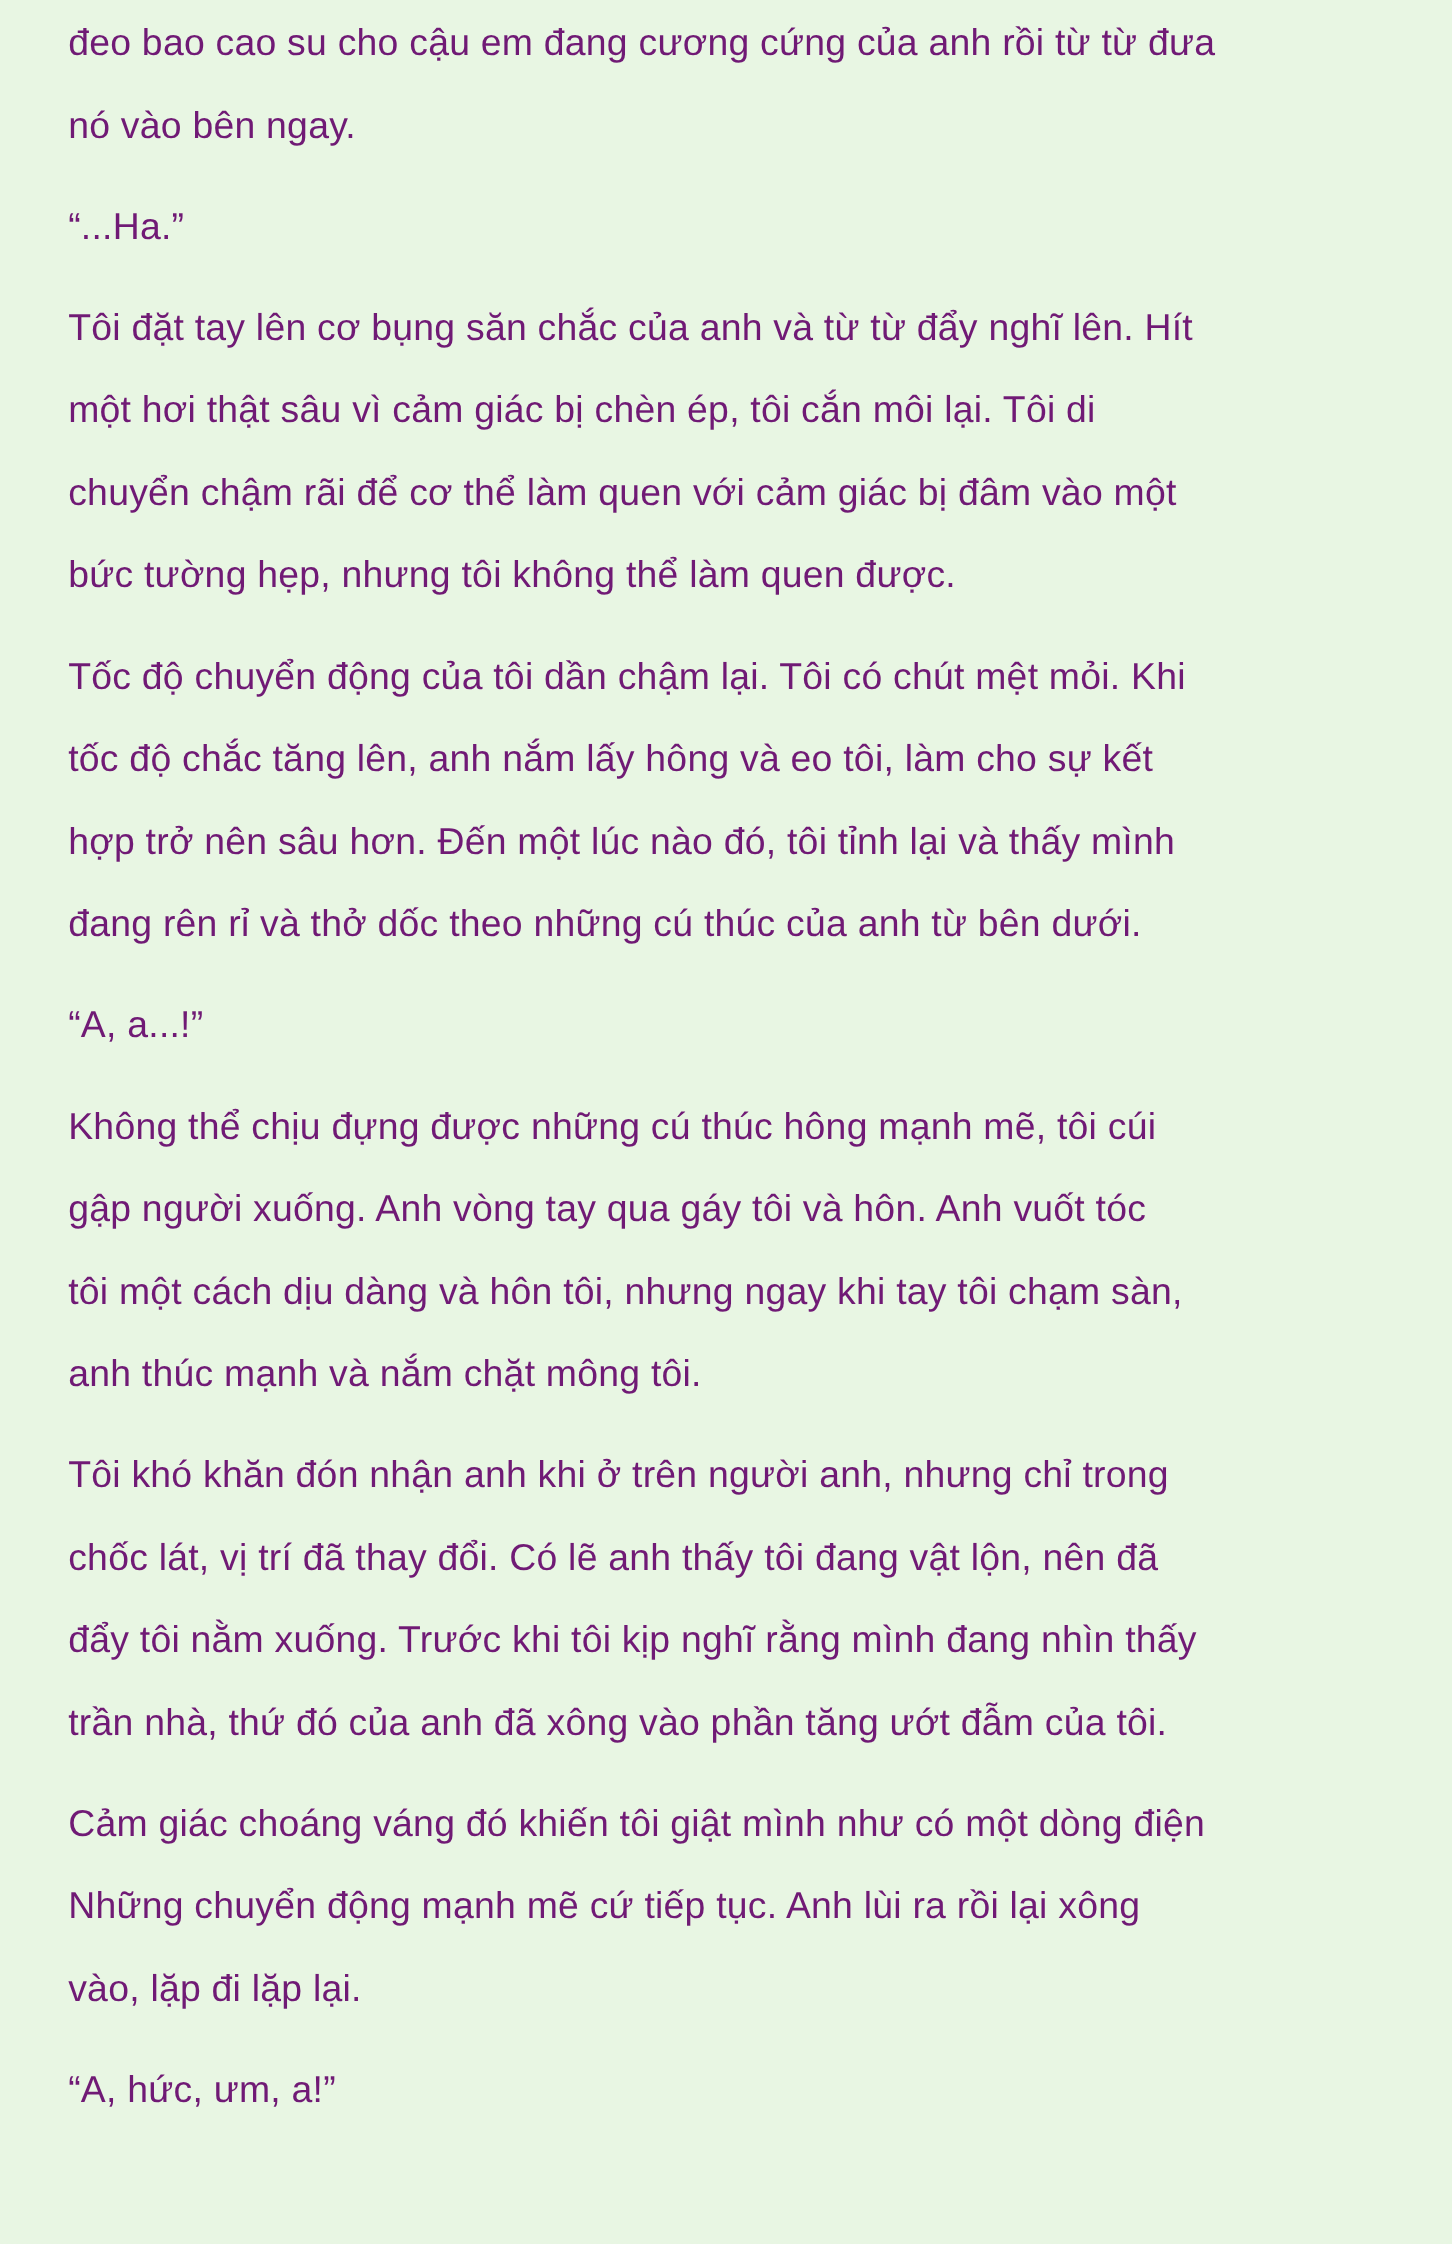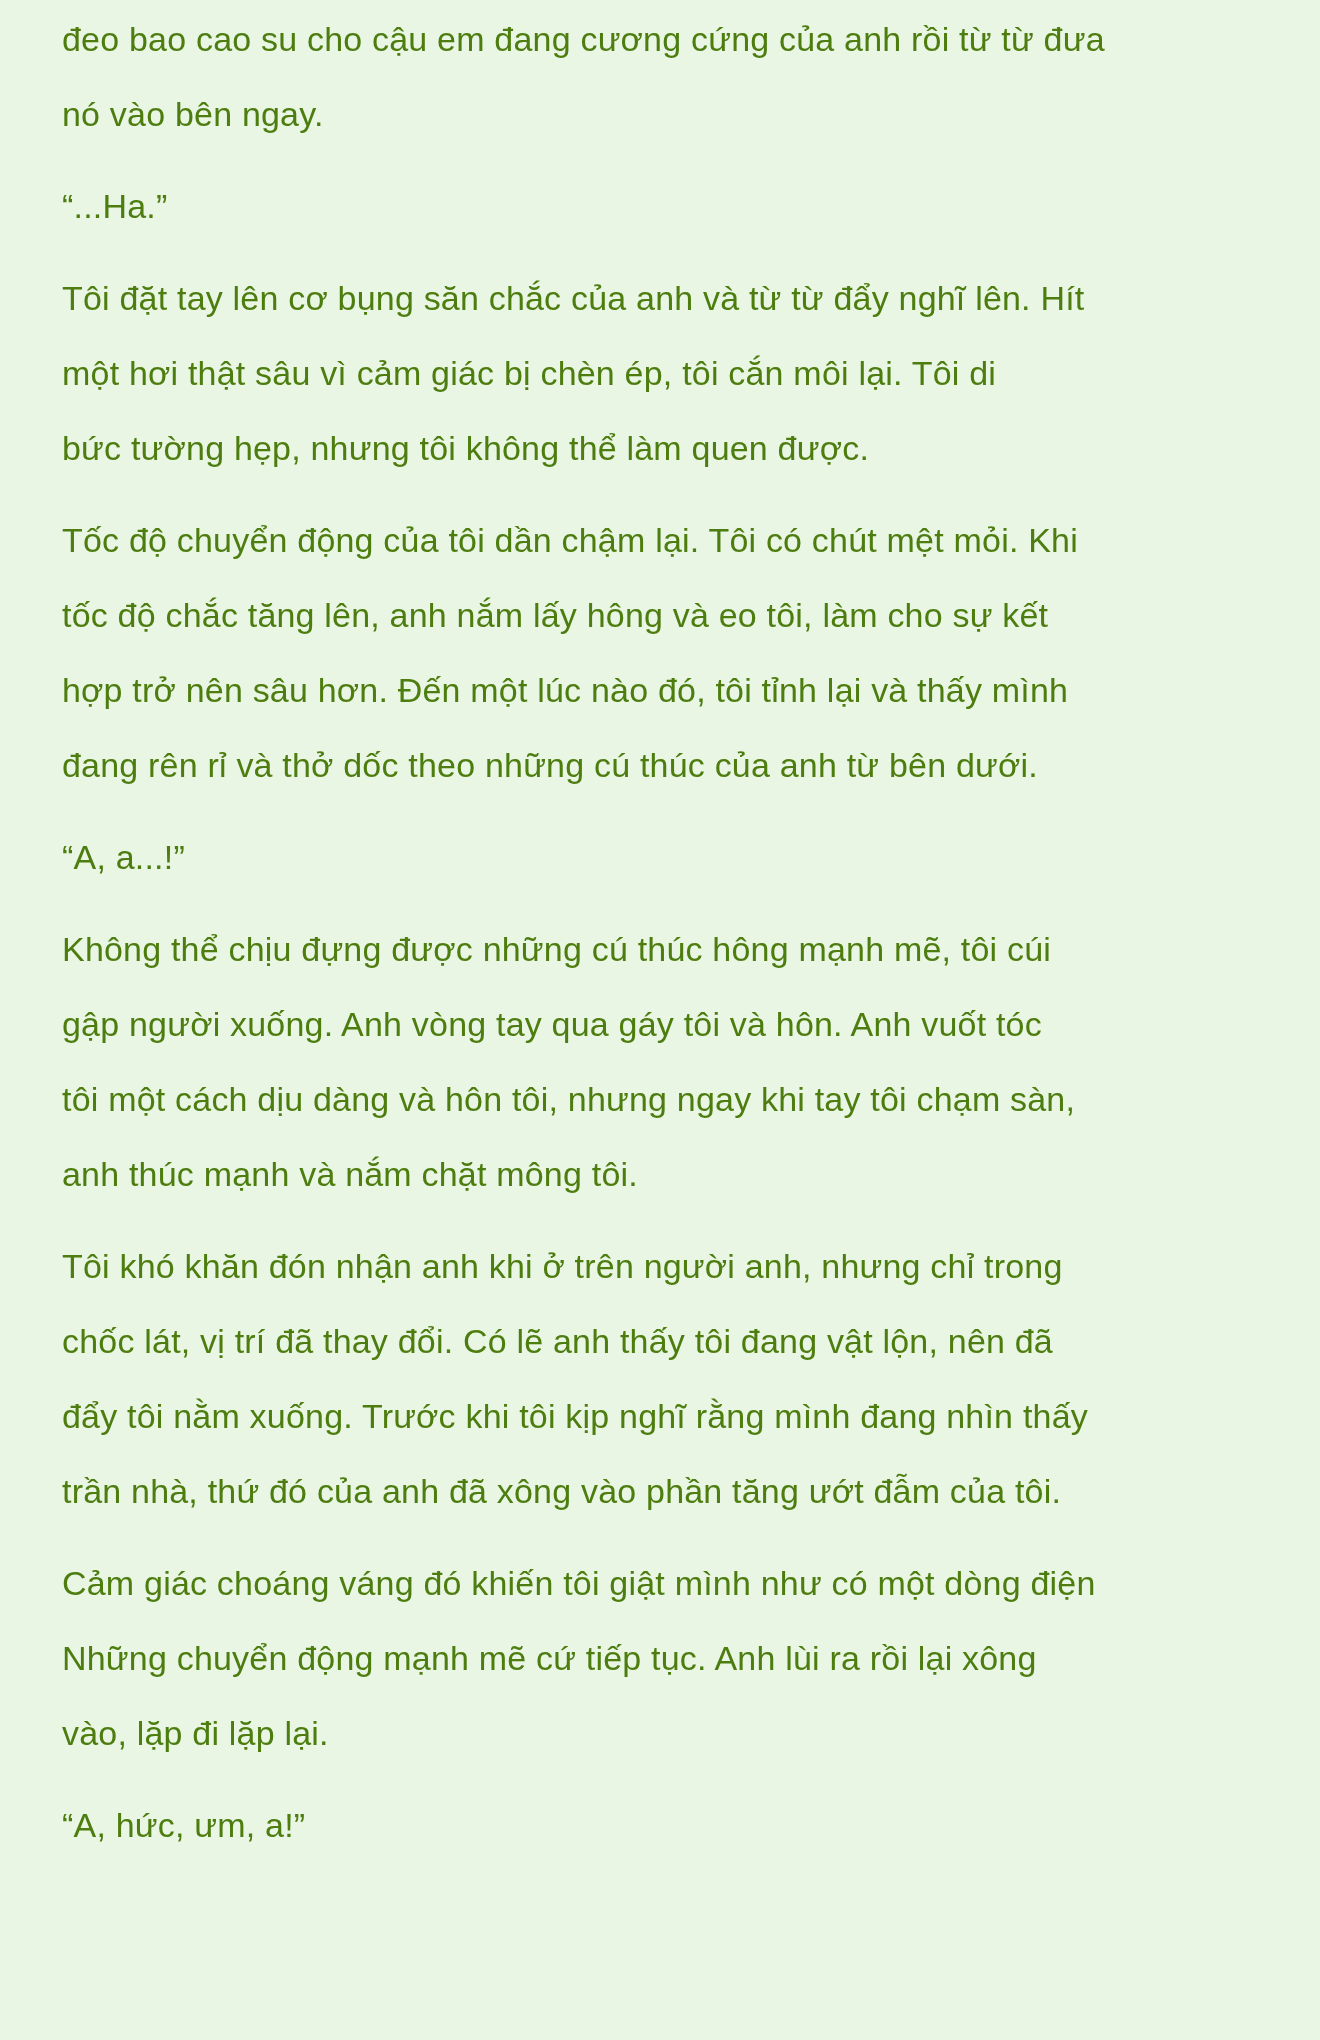--- a/index.html
+++ b/index.html
@@ -29,32 +29,33 @@
   }
   .line {
     line-height: 75px;
     white-space: nowrap;
     letter-spacing: 0.2px;
   }
 </style>
 </head>
 <body style="background: rgb(232, 246, 227);">
 
-<main class="reader-page" style="color: #4d7c0f;">
+<main class="reader-page" style="color: #701a75;">
   <div id="page-text">
       <div class="paragraph">
         <div class="line">đeo bao cao su cho cậu em đang cương cứng của anh rồi từ từ đưa</div>
         <div class="line">nó vào bên ngay.</div>
       </div>
       <div class="paragraph">
         <div class="line">“...Ha.”</div>
       </div>
       <div class="paragraph">
         <div class="line">Tôi đặt tay lên cơ bụng săn chắc của anh và từ từ đẩy nghĩ lên. Hít</div>
         <div class="line">một hơi thật sâu vì cảm giác bị chèn ép, tôi cắn môi lại. Tôi di</div>
+        <div class="line">chuyển chậm rãi để cơ thể làm quen với cảm giác bị đâm vào một</div>
         <div class="line">bức tường hẹp, nhưng tôi không thể làm quen được.</div>
       </div>
       <div class="paragraph">
         <div class="line">Tốc độ chuyển động của tôi dần chậm lại. Tôi có chút mệt mỏi. Khi</div>
         <div class="line">tốc độ chắc tăng lên, anh nắm lấy hông và eo tôi, làm cho sự kết</div>
         <div class="line">hợp trở nên sâu hơn. Đến một lúc nào đó, tôi tỉnh lại và thấy mình</div>
         <div class="line">đang rên rỉ và thở dốc theo những cú thúc của anh từ bên dưới.</div>
       </div>
       <div class="paragraph">
         <div class="line">“A, a...!”</div>

